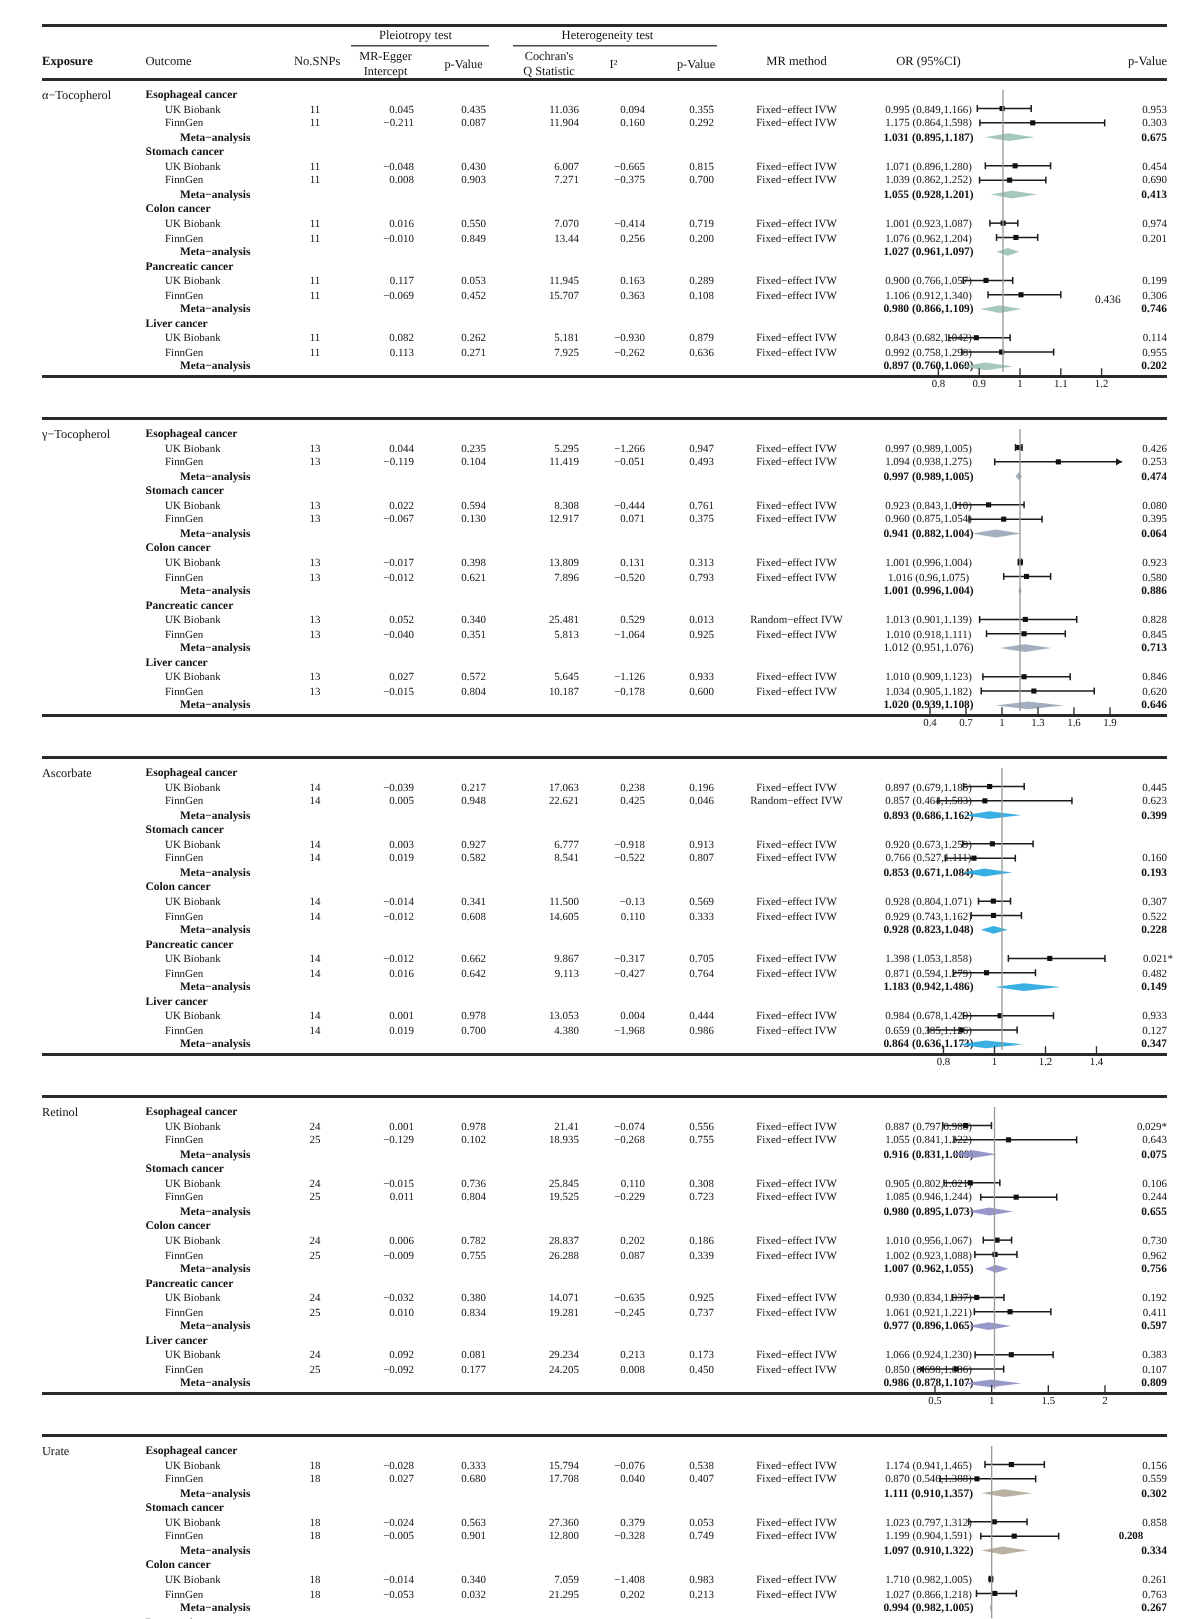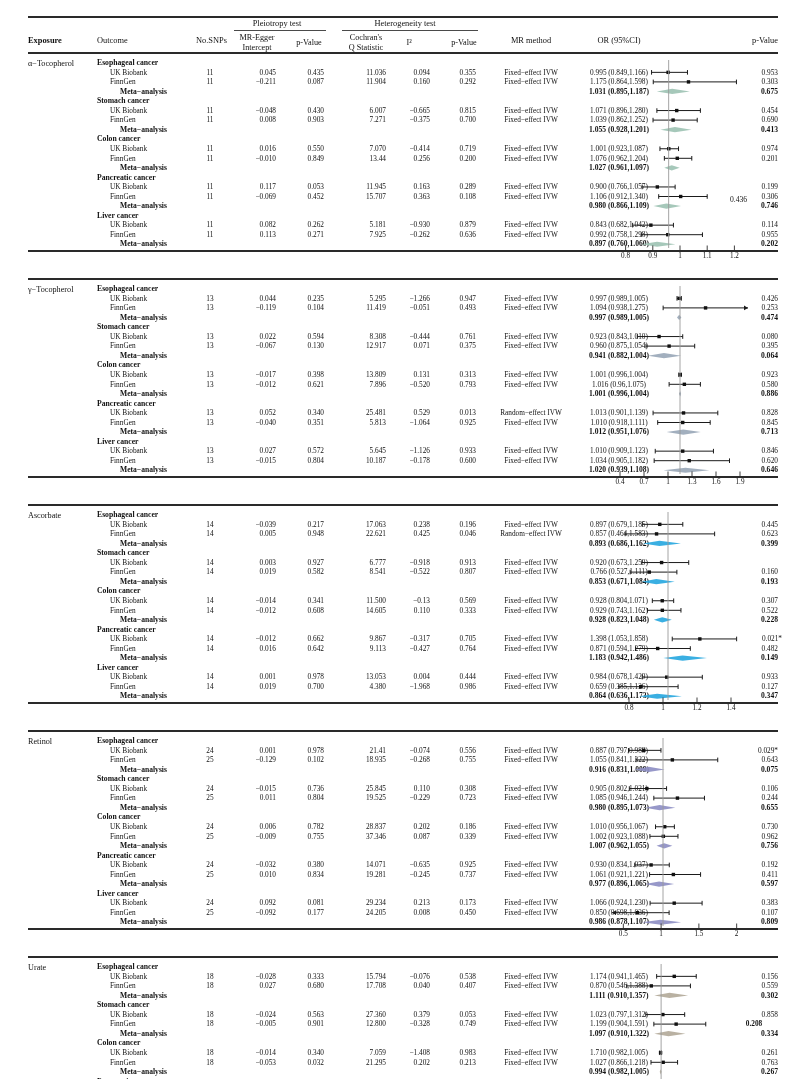--- a/index.html
+++ b/index.html
@@ -263,21 +263,21 @@
       <div class="cell" style="left: 196px; top: 417.7px; width: 28px; text-align: center; position: absolute; font-size: 7.3px; line-height: 9.5px; white-space: nowrap;">13</div>
       <div class="cell" style="left: 238px; top: 417.7px; width: 38px; text-align: right; position: absolute; font-size: 7.3px; line-height: 9.5px; white-space: nowrap;">−0.040</div>
       <div class="cell" style="left: 292px; top: 417.7px; width: 32px; text-align: right; position: absolute; font-size: 7.3px; line-height: 9.5px; white-space: nowrap;">0.351</div>
       <div class="cell" style="left: 348px; top: 417.7px; width: 38px; text-align: right; position: absolute; font-size: 7.3px; line-height: 9.5px; white-space: nowrap;">5.813</div>
       <div class="cell" style="left: 396px; top: 417.7px; width: 34px; text-align: right; position: absolute; font-size: 7.3px; line-height: 9.5px; white-space: nowrap;">−1.064</div>
       <div class="cell" style="left: 444px; top: 417.7px; width: 32px; text-align: right; position: absolute; font-size: 7.3px; line-height: 9.5px; white-space: nowrap;">0.925</div>
       <div class="cell" style="left: 486px; top: 417.7px; width: 90px; text-align: center; position: absolute; font-size: 7.3px; line-height: 9.5px; white-space: nowrap;">Fixed−effect IVW</div>
       <div class="cell" style="left: 560px; top: 417.7px; width: 118px; text-align: center; position: absolute; font-size: 7.3px; line-height: 9.5px; white-space: nowrap;">1.010 (0.918,1.111)</div>
       <div class="cell" style="left: 730px; top: 417.7px; width: 48px; text-align: right; position: absolute; font-size: 7.3px; line-height: 9.5px; white-space: nowrap;">0.845</div>
       <div class="cell" style="left: 120px; top: 427.25px; width: 100px; text-align: left; position: absolute; font-size: 7.6px; line-height: 9.5px; white-space: nowrap; font-weight: bold;">Meta−analysis</div>
-      <div class="cell" style="left: 560px; top: 427.25px; width: 118px; text-align: center; position: absolute; font-size: 7.6px; line-height: 9.5px; white-space: nowrap; font-weight: bold;">1.012 (0.951,1.076)</div>
+      <div class="cell" style="left: 560px; top: 427.25px; width: 118px; text-align: center; position: absolute; font-size: 7.6px; line-height: 9.5px; white-space: nowrap; font-weight: normal;">1.012 (0.951,1.076)</div>
       <div class="cell" style="left: 730px; top: 427.25px; width: 48px; text-align: right; position: absolute; font-size: 7.6px; line-height: 9.5px; white-space: nowrap; font-weight: bold;">0.713</div>
       <div class="cell" style="left: 97px; top: 436.8px; width: 120px; text-align: left; position: absolute; font-size: 7.7px; line-height: 9.5px; white-space: nowrap; font-weight: bold;">Liver cancer</div>
       <div class="cell" style="left: 110px; top: 446.35px; width: 90px; text-align: left; position: absolute; font-size: 7.3px; line-height: 9.5px; white-space: nowrap;">UK Biobank</div>
       <div class="cell" style="left: 196px; top: 446.35px; width: 28px; text-align: center; position: absolute; font-size: 7.3px; line-height: 9.5px; white-space: nowrap;">13</div>
       <div class="cell" style="left: 238px; top: 446.35px; width: 38px; text-align: right; position: absolute; font-size: 7.3px; line-height: 9.5px; white-space: nowrap;">0.027</div>
       <div class="cell" style="left: 292px; top: 446.35px; width: 32px; text-align: right; position: absolute; font-size: 7.3px; line-height: 9.5px; white-space: nowrap;">0.572</div>
       <div class="cell" style="left: 348px; top: 446.35px; width: 38px; text-align: right; position: absolute; font-size: 7.3px; line-height: 9.5px; white-space: nowrap;">5.645</div>
       <div class="cell" style="left: 396px; top: 446.35px; width: 34px; text-align: right; position: absolute; font-size: 7.3px; line-height: 9.5px; white-space: nowrap;">−1.126</div>
       <div class="cell" style="left: 444px; top: 446.35px; width: 32px; text-align: right; position: absolute; font-size: 7.3px; line-height: 9.5px; white-space: nowrap;">0.933</div>
       <div class="cell" style="left: 486px; top: 446.35px; width: 90px; text-align: center; position: absolute; font-size: 7.3px; line-height: 9.5px; white-space: nowrap;">Fixed−effect IVW</div>
@@ -488,21 +488,21 @@
       <div class="cell" style="left: 348px; top: 821.95px; width: 38px; text-align: right; position: absolute; font-size: 7.3px; line-height: 9.5px; white-space: nowrap;">28.837</div>
       <div class="cell" style="left: 396px; top: 821.95px; width: 34px; text-align: right; position: absolute; font-size: 7.3px; line-height: 9.5px; white-space: nowrap;">0.202</div>
       <div class="cell" style="left: 444px; top: 821.95px; width: 32px; text-align: right; position: absolute; font-size: 7.3px; line-height: 9.5px; white-space: nowrap;">0.186</div>
       <div class="cell" style="left: 486px; top: 821.95px; width: 90px; text-align: center; position: absolute; font-size: 7.3px; line-height: 9.5px; white-space: nowrap;">Fixed−effect IVW</div>
       <div class="cell" style="left: 560px; top: 821.95px; width: 118px; text-align: center; position: absolute; font-size: 7.3px; line-height: 9.5px; white-space: nowrap;">1.010 (0.956,1.067)</div>
       <div class="cell" style="left: 730px; top: 821.95px; width: 48px; text-align: right; position: absolute; font-size: 7.3px; line-height: 9.5px; white-space: nowrap;">0.730</div>
       <div class="cell" style="left: 110px; top: 831.5px; width: 90px; text-align: left; position: absolute; font-size: 7.3px; line-height: 9.5px; white-space: nowrap;">FinnGen</div>
       <div class="cell" style="left: 196px; top: 831.5px; width: 28px; text-align: center; position: absolute; font-size: 7.3px; line-height: 9.5px; white-space: nowrap;">25</div>
       <div class="cell" style="left: 238px; top: 831.5px; width: 38px; text-align: right; position: absolute; font-size: 7.3px; line-height: 9.5px; white-space: nowrap;">−0.009</div>
       <div class="cell" style="left: 292px; top: 831.5px; width: 32px; text-align: right; position: absolute; font-size: 7.3px; line-height: 9.5px; white-space: nowrap;">0.755</div>
-      <div class="cell" style="left: 348px; top: 831.5px; width: 38px; text-align: right; position: absolute; font-size: 7.3px; line-height: 9.5px; white-space: nowrap;">37.346</div>
+      <div class="cell" style="left: 348px; top: 831.5px; width: 38px; text-align: right; position: absolute; font-size: 7.3px; line-height: 9.5px; white-space: nowrap;">26.288</div>
       <div class="cell" style="left: 396px; top: 831.5px; width: 34px; text-align: right; position: absolute; font-size: 7.3px; line-height: 9.5px; white-space: nowrap;">0.087</div>
       <div class="cell" style="left: 444px; top: 831.5px; width: 32px; text-align: right; position: absolute; font-size: 7.3px; line-height: 9.5px; white-space: nowrap;">0.339</div>
       <div class="cell" style="left: 486px; top: 831.5px; width: 90px; text-align: center; position: absolute; font-size: 7.3px; line-height: 9.5px; white-space: nowrap;">Fixed−effect IVW</div>
       <div class="cell" style="left: 560px; top: 831.5px; width: 118px; text-align: center; position: absolute; font-size: 7.3px; line-height: 9.5px; white-space: nowrap;">1.002 (0.923,1.088)</div>
       <div class="cell" style="left: 730px; top: 831.5px; width: 48px; text-align: right; position: absolute; font-size: 7.3px; line-height: 9.5px; white-space: nowrap;">0.962</div>
       <div class="cell" style="left: 120px; top: 841.05px; width: 100px; text-align: left; position: absolute; font-size: 7.6px; line-height: 9.5px; white-space: nowrap; font-weight: bold;">Meta−analysis</div>
       <div class="cell" style="left: 560px; top: 841.05px; width: 118px; text-align: center; position: absolute; font-size: 7.6px; line-height: 9.5px; white-space: nowrap; font-weight: bold;">1.007 (0.962,1.055)</div>
       <div class="cell" style="left: 730px; top: 841.05px; width: 48px; text-align: right; position: absolute; font-size: 7.6px; line-height: 9.5px; white-space: nowrap; font-weight: bold;">0.756</div>
       <div class="cell" style="left: 97px; top: 850.6px; width: 120px; text-align: left; position: absolute; font-size: 7.7px; line-height: 9.5px; white-space: nowrap; font-weight: bold;">Pancreatic cancer</div>
       <div class="cell" style="left: 110px; top: 860.15px; width: 90px; text-align: left; position: absolute; font-size: 7.3px; line-height: 9.5px; white-space: nowrap;">UK Biobank</div>

